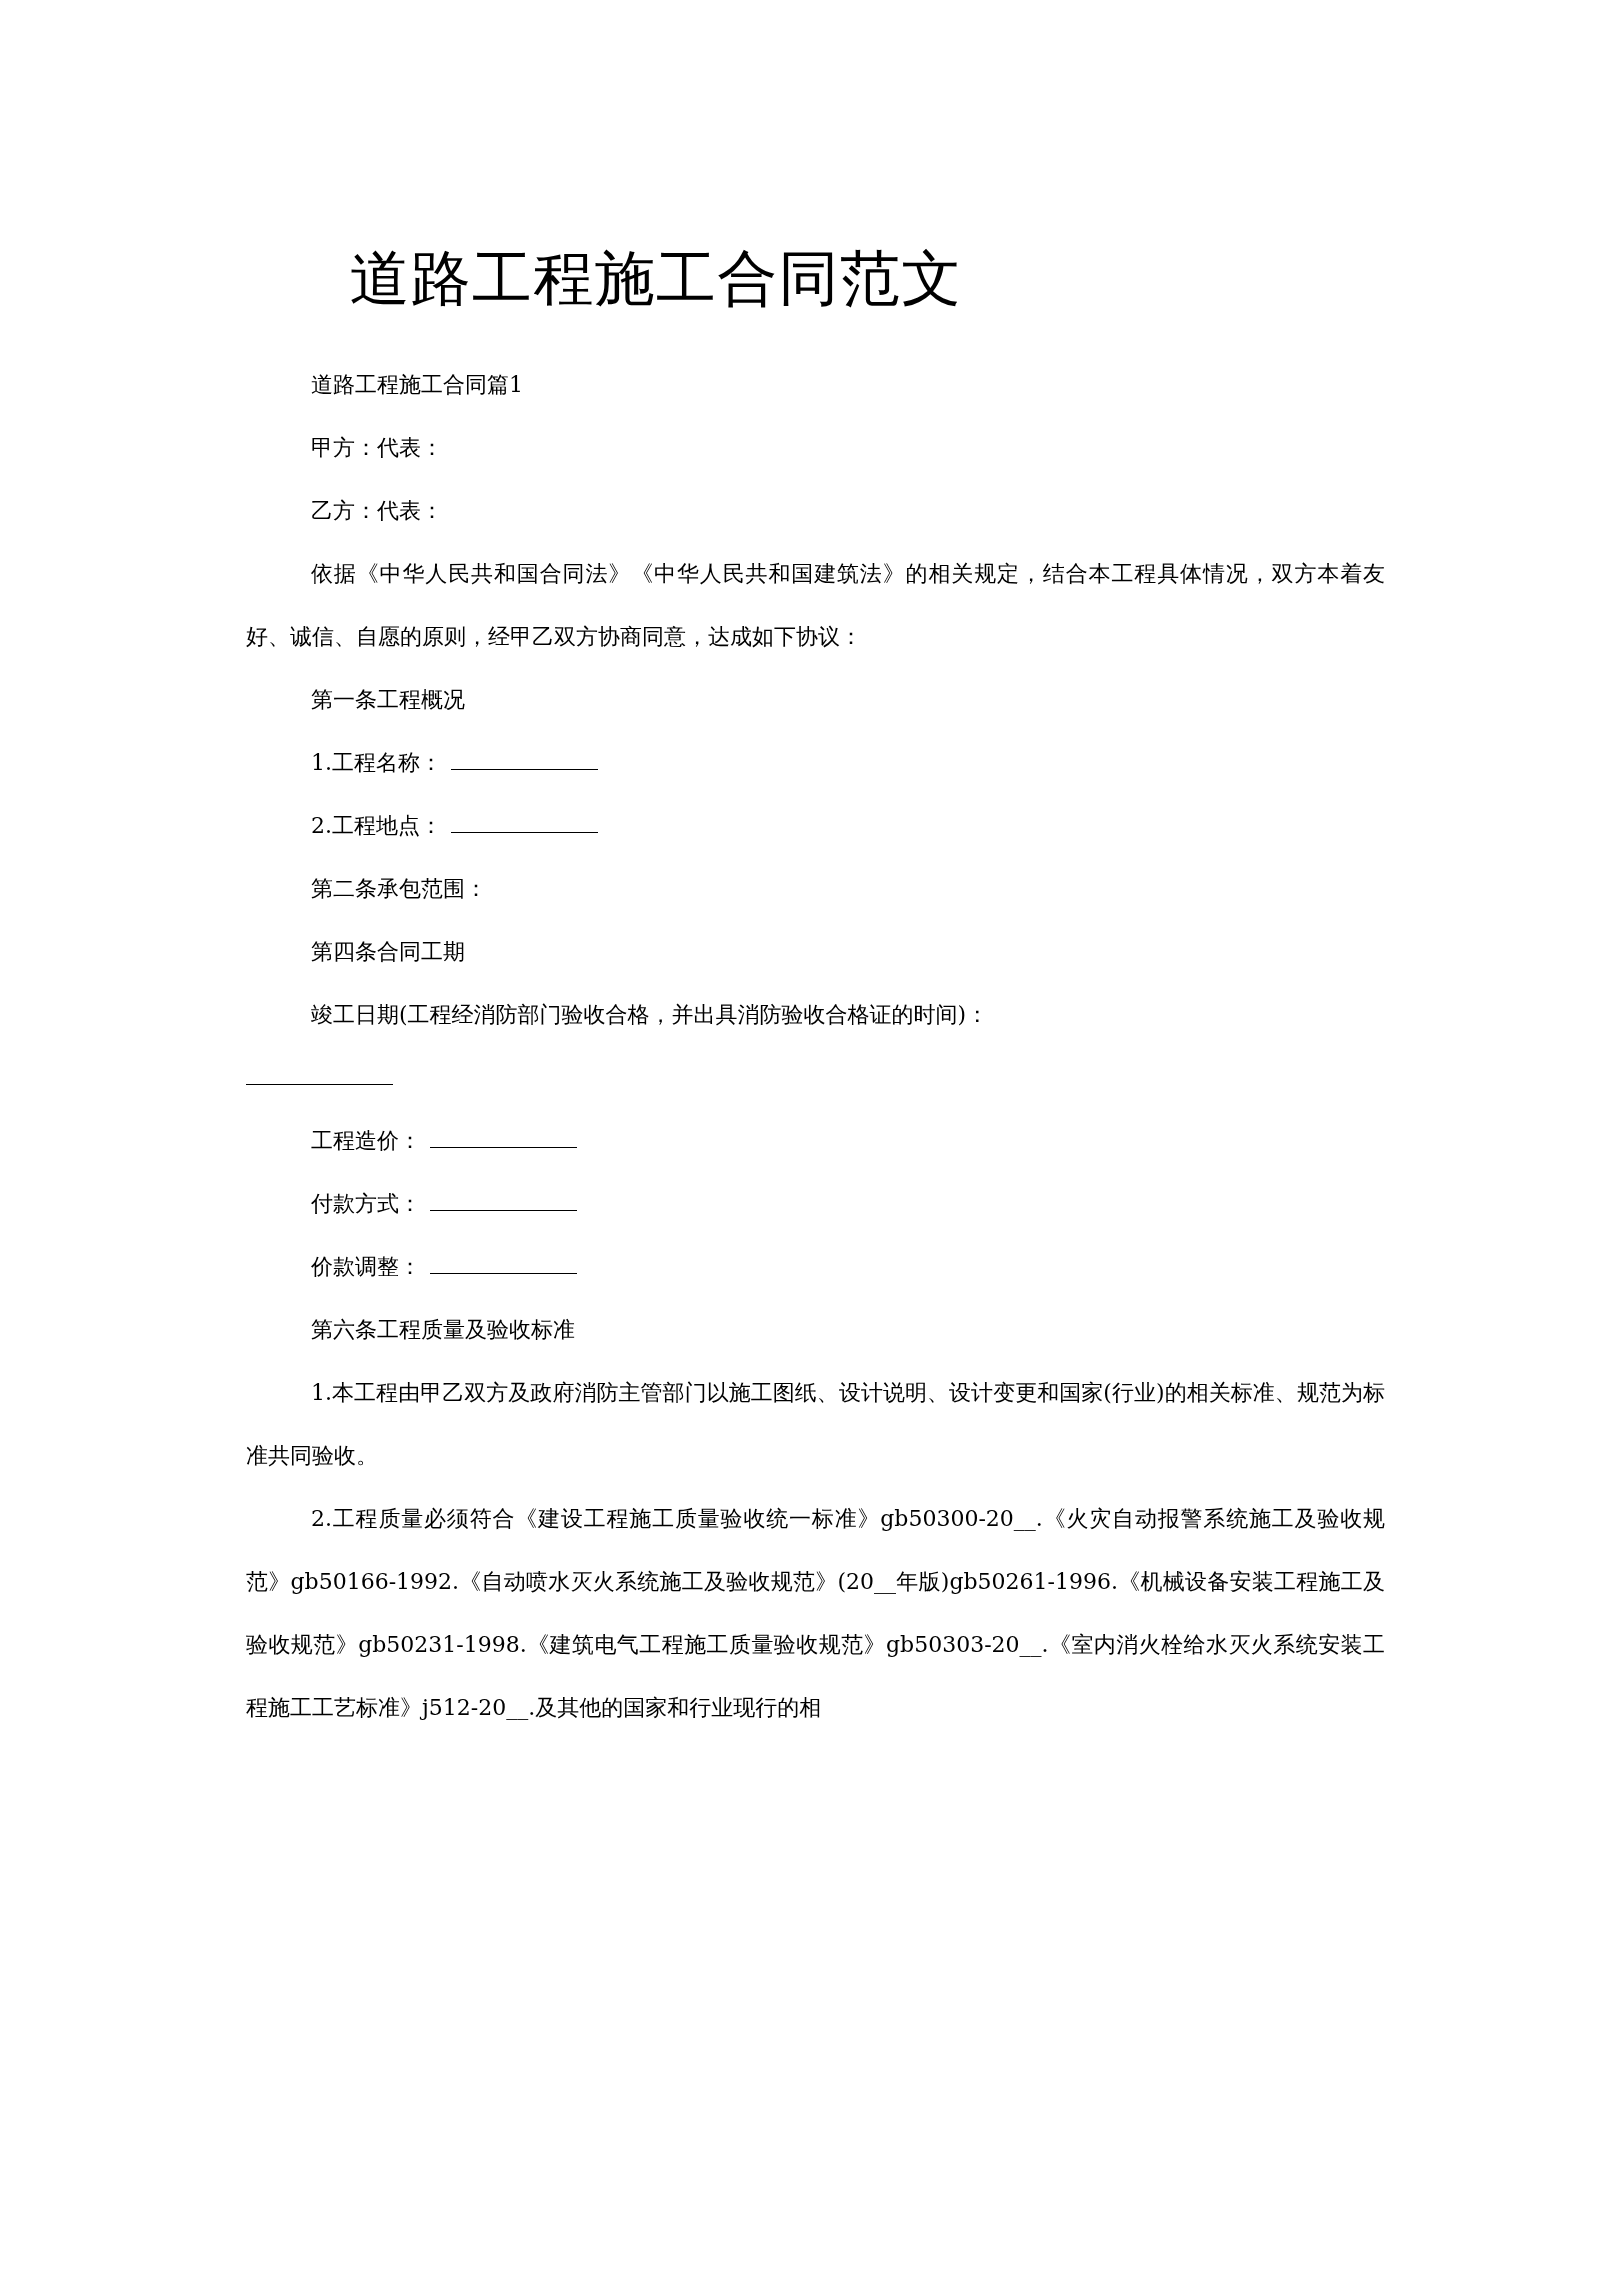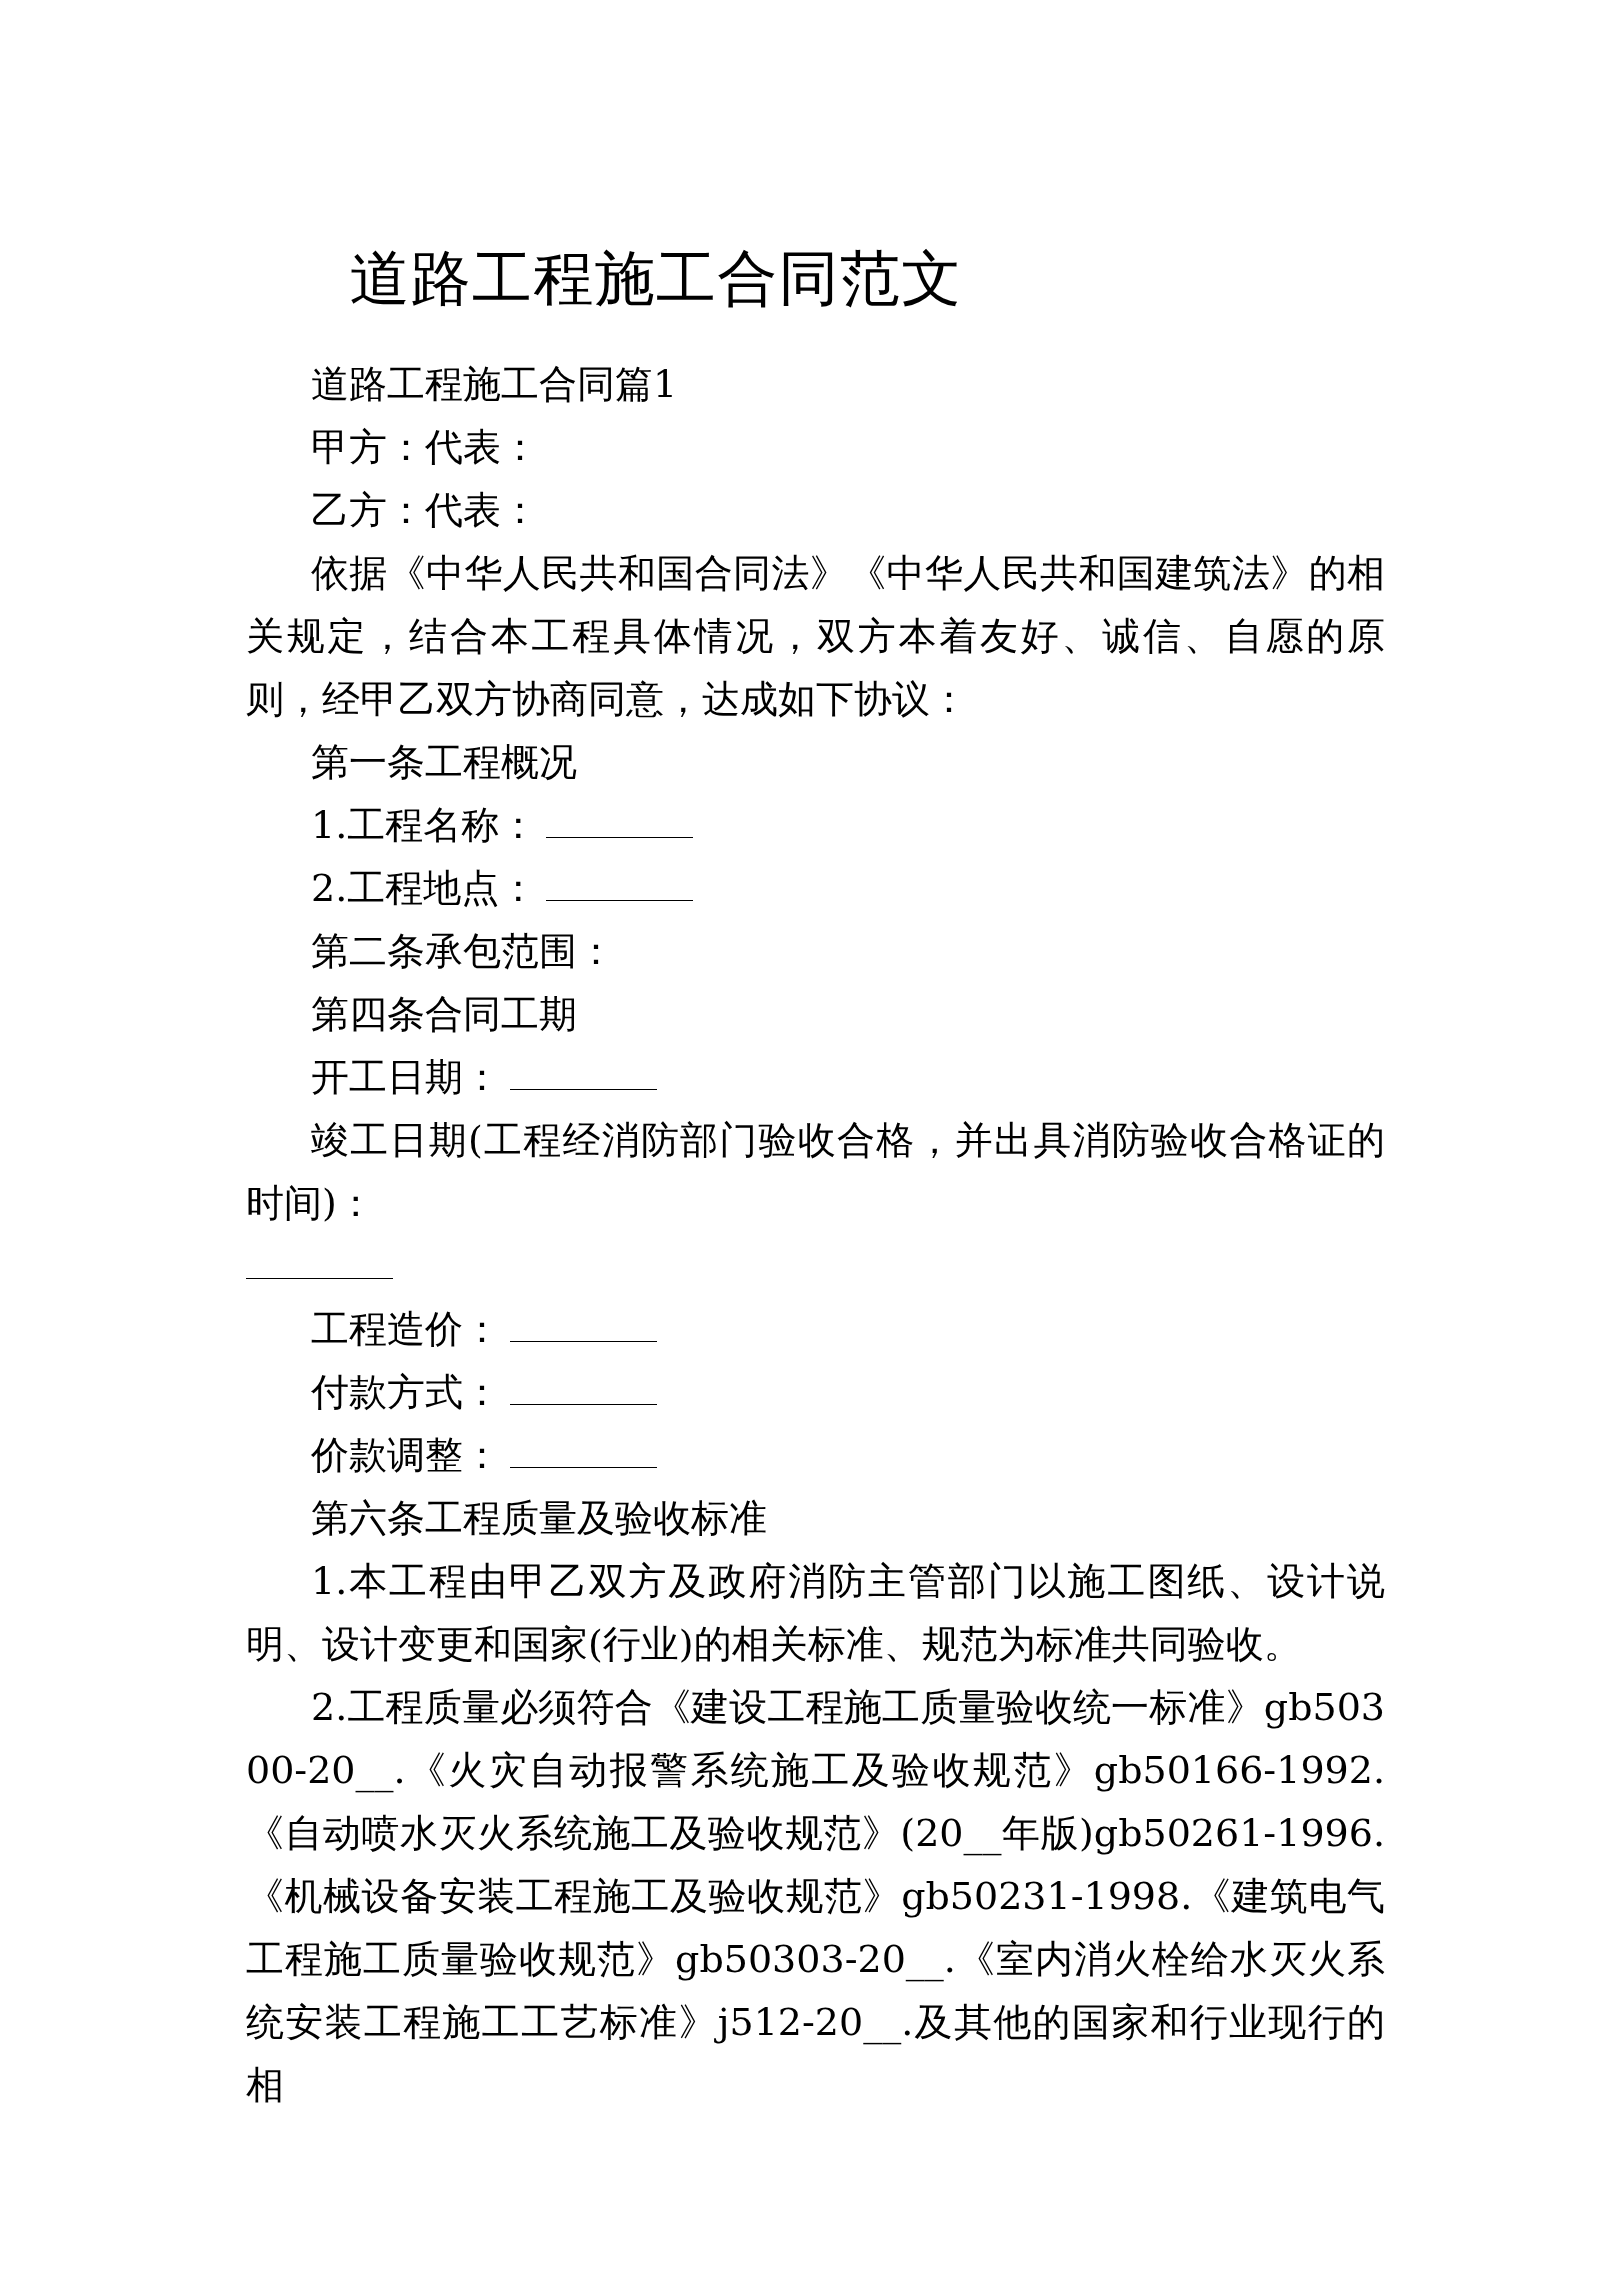--- a/index.html
+++ b/index.html
@@ -2,21 +2,21 @@
 <html style="font-size:10.5px"><head>
 <meta charset="utf-8">
 <style>
   html, body { margin: 0; padding: 0; background: #ffffff; }
   body { width: 1623px; height: 2295px; position: relative; overflow: hidden;
          font-family: "DejaVu Serif", "Liberation Serif", serif; color: #000; }
   .page { position: absolute; left: 0; top: 0; width: 1623px; height: 2295px; background: #fff; }
   .title { position: absolute; left: 0; width: 1312px; top: 196px; text-align: center;
            font-size: 60px; line-height: 85px; font-weight: normal; letter-spacing: 1.3px; }
   .body { position: absolute; left: 246px; width: 1139px; top: 353px; }
-  .p { font-size: 38px; line-height: 63px; margin: 0; white-space: normal; word-break: break-all;
+  .p { font-size: 22px; line-height: 63px; margin: 0; white-space: normal; word-break: break-all;
        text-align: justify; text-align-last: left; }
   .indent { text-indent: 65px; }
   .blank { display: inline-block; width: 147px; border-bottom: 1.3px solid #000; height: 26px;
            vertical-align: baseline; margin-left: 9.2px; }
   .blank-start { display: inline-block; width: 147px; border-bottom: 1.3px solid #000; height: 26px; }
 </style>
 </head>
 <body>
 
 <div class="page">
@@ -25,21 +25,20 @@
   <div class="body">
     <p class="p indent">道路工程施工合同篇1</p>
     <p class="p indent">甲方：代表：</p>
     <p class="p indent">乙方：代表：</p>
     <p class="p indent">依据《中华人民共和国合同法》《中华人民共和国建筑法》的相关规定，结合本工程具体情况，双方本着友好、诚信、自愿的原则，经甲乙双方协商同意，达成如下协议：</p>
     <p class="p indent">第一条工程概况</p>
     <p class="p indent"><span>1.工程名称：</span><span class="blank"></span></p>
     <p class="p indent"><span>2.工程地点：</span><span class="blank"></span></p>
     <p class="p indent">第二条承包范围：</p>
     <p class="p indent">第四条合同工期</p>
-    <p class="p indent"><span>开工日期：</span><span class="blank"></span></p>
     <p class="p indent">竣工日期(工程经消防部门验收合格，并出具消防验收合格证的时间)：</p>
     <p class="p"><span class="blank-start"></span></p>
     <p class="p indent"><span>工程造价：</span><span class="blank"></span></p>
     <p class="p indent"><span>付款方式：</span><span class="blank"></span></p>
     <p class="p indent"><span>价款调整：</span><span class="blank"></span></p>
     <p class="p indent">第六条工程质量及验收标准</p>
     <p class="p indent">1.本工程由甲乙双方及政府消防主管部门以施工图纸、设计说明、设计变更和国家(行业)的相关标准、规范为标准共同验收。</p>
     <p class="p indent">2.工程质量必须符合《建设工程施工质量验收统一标准》gb50300-20__.《火灾自动报警系统施工及验收规范》gb50166-1992.《自动喷水灭火系统施工及验收规范》(20__年版)gb50261-1996.《机械设备安装工程施工及验收规范》gb50231-1998.《建筑电气工程施工质量验收规范》gb50303-20__.《室内消火栓给水灭火系统安装工程施工工艺标准》j512-20__.及其他的国家和行业现行的相</p>
   </div>
 </div>

